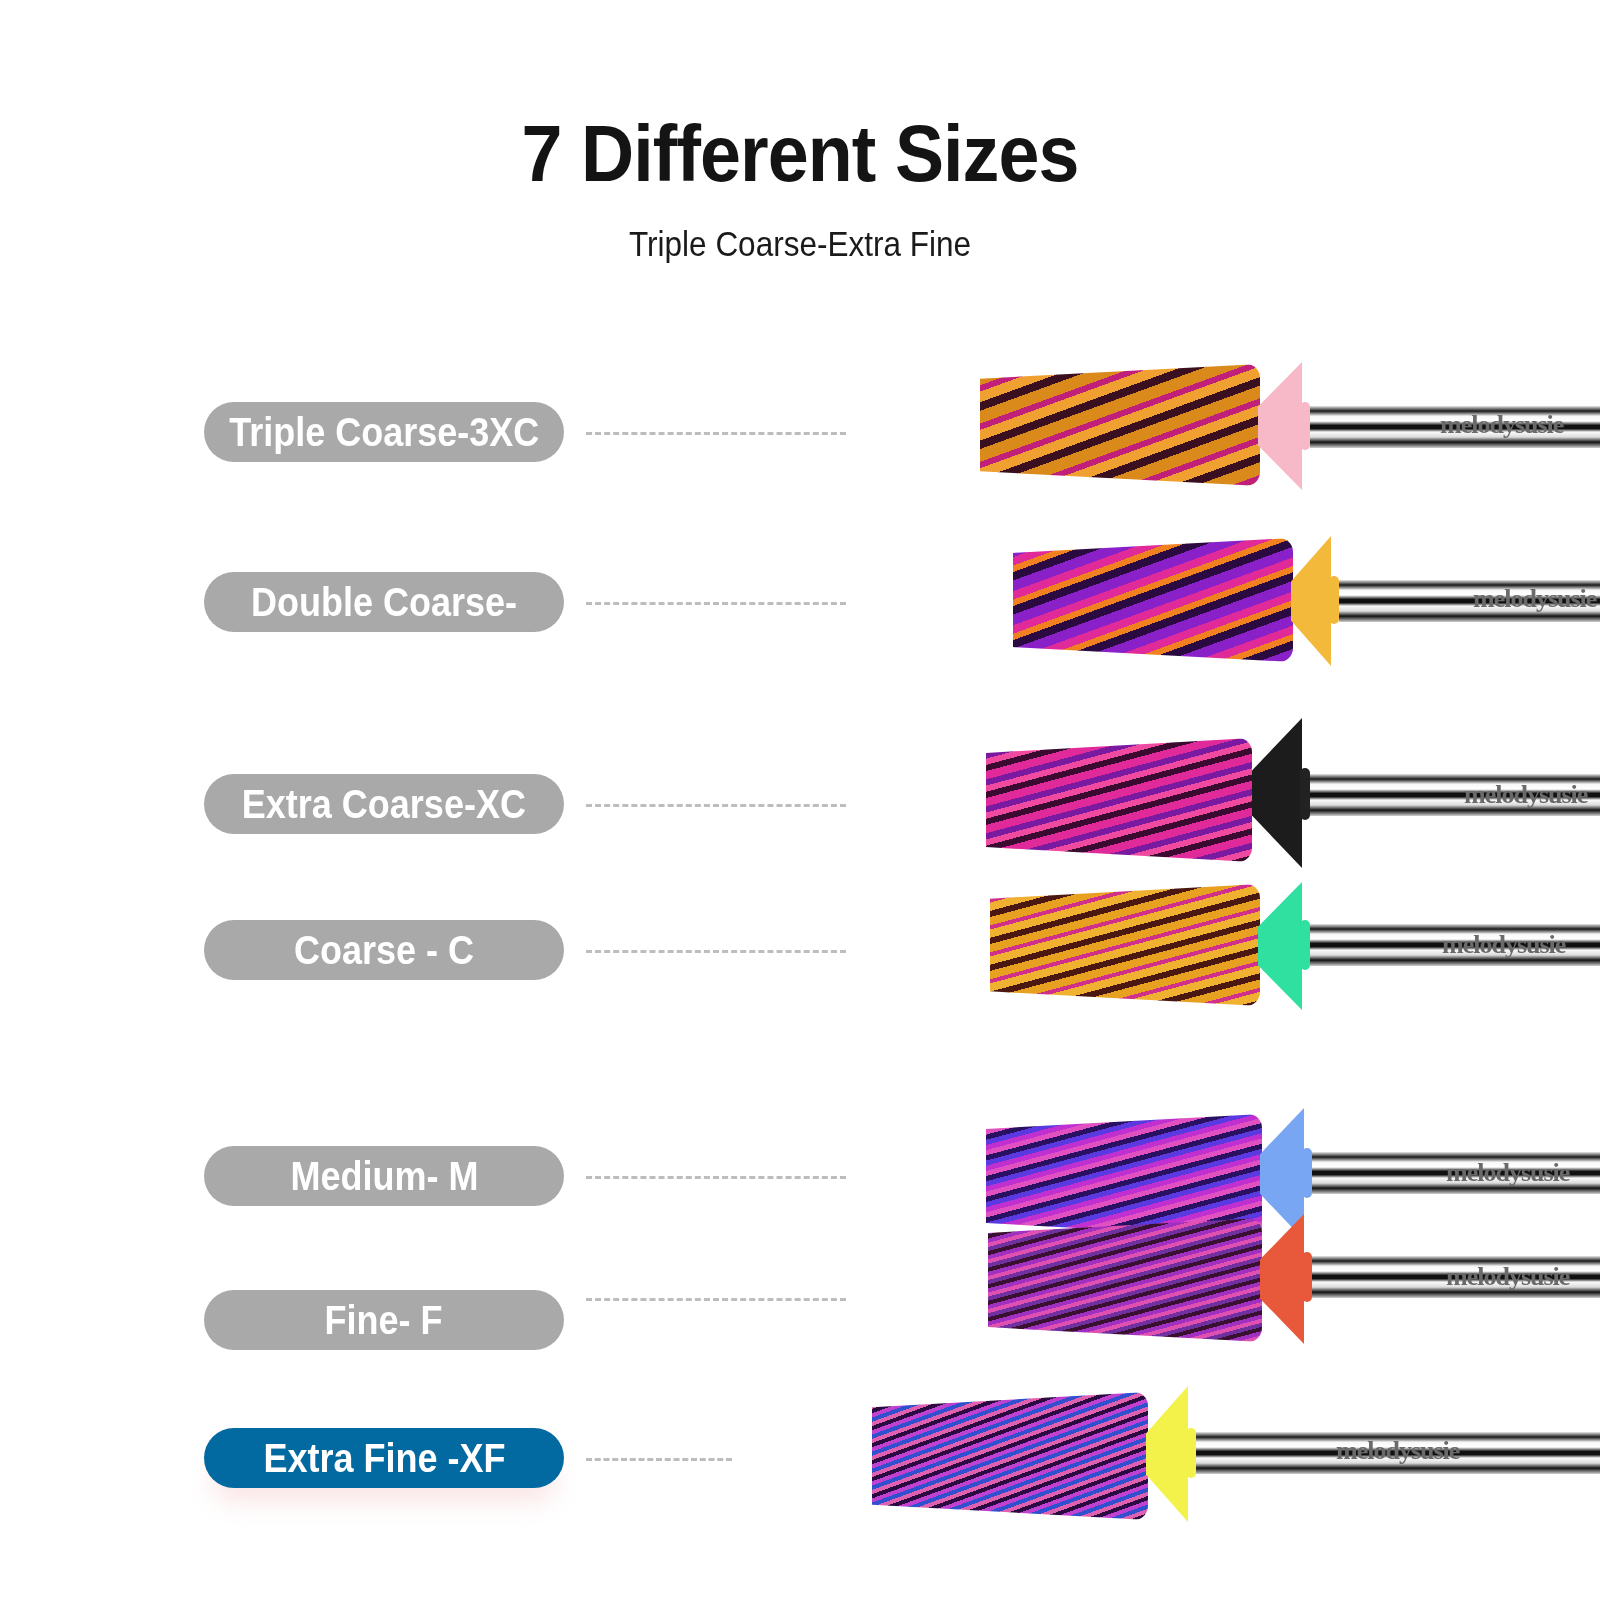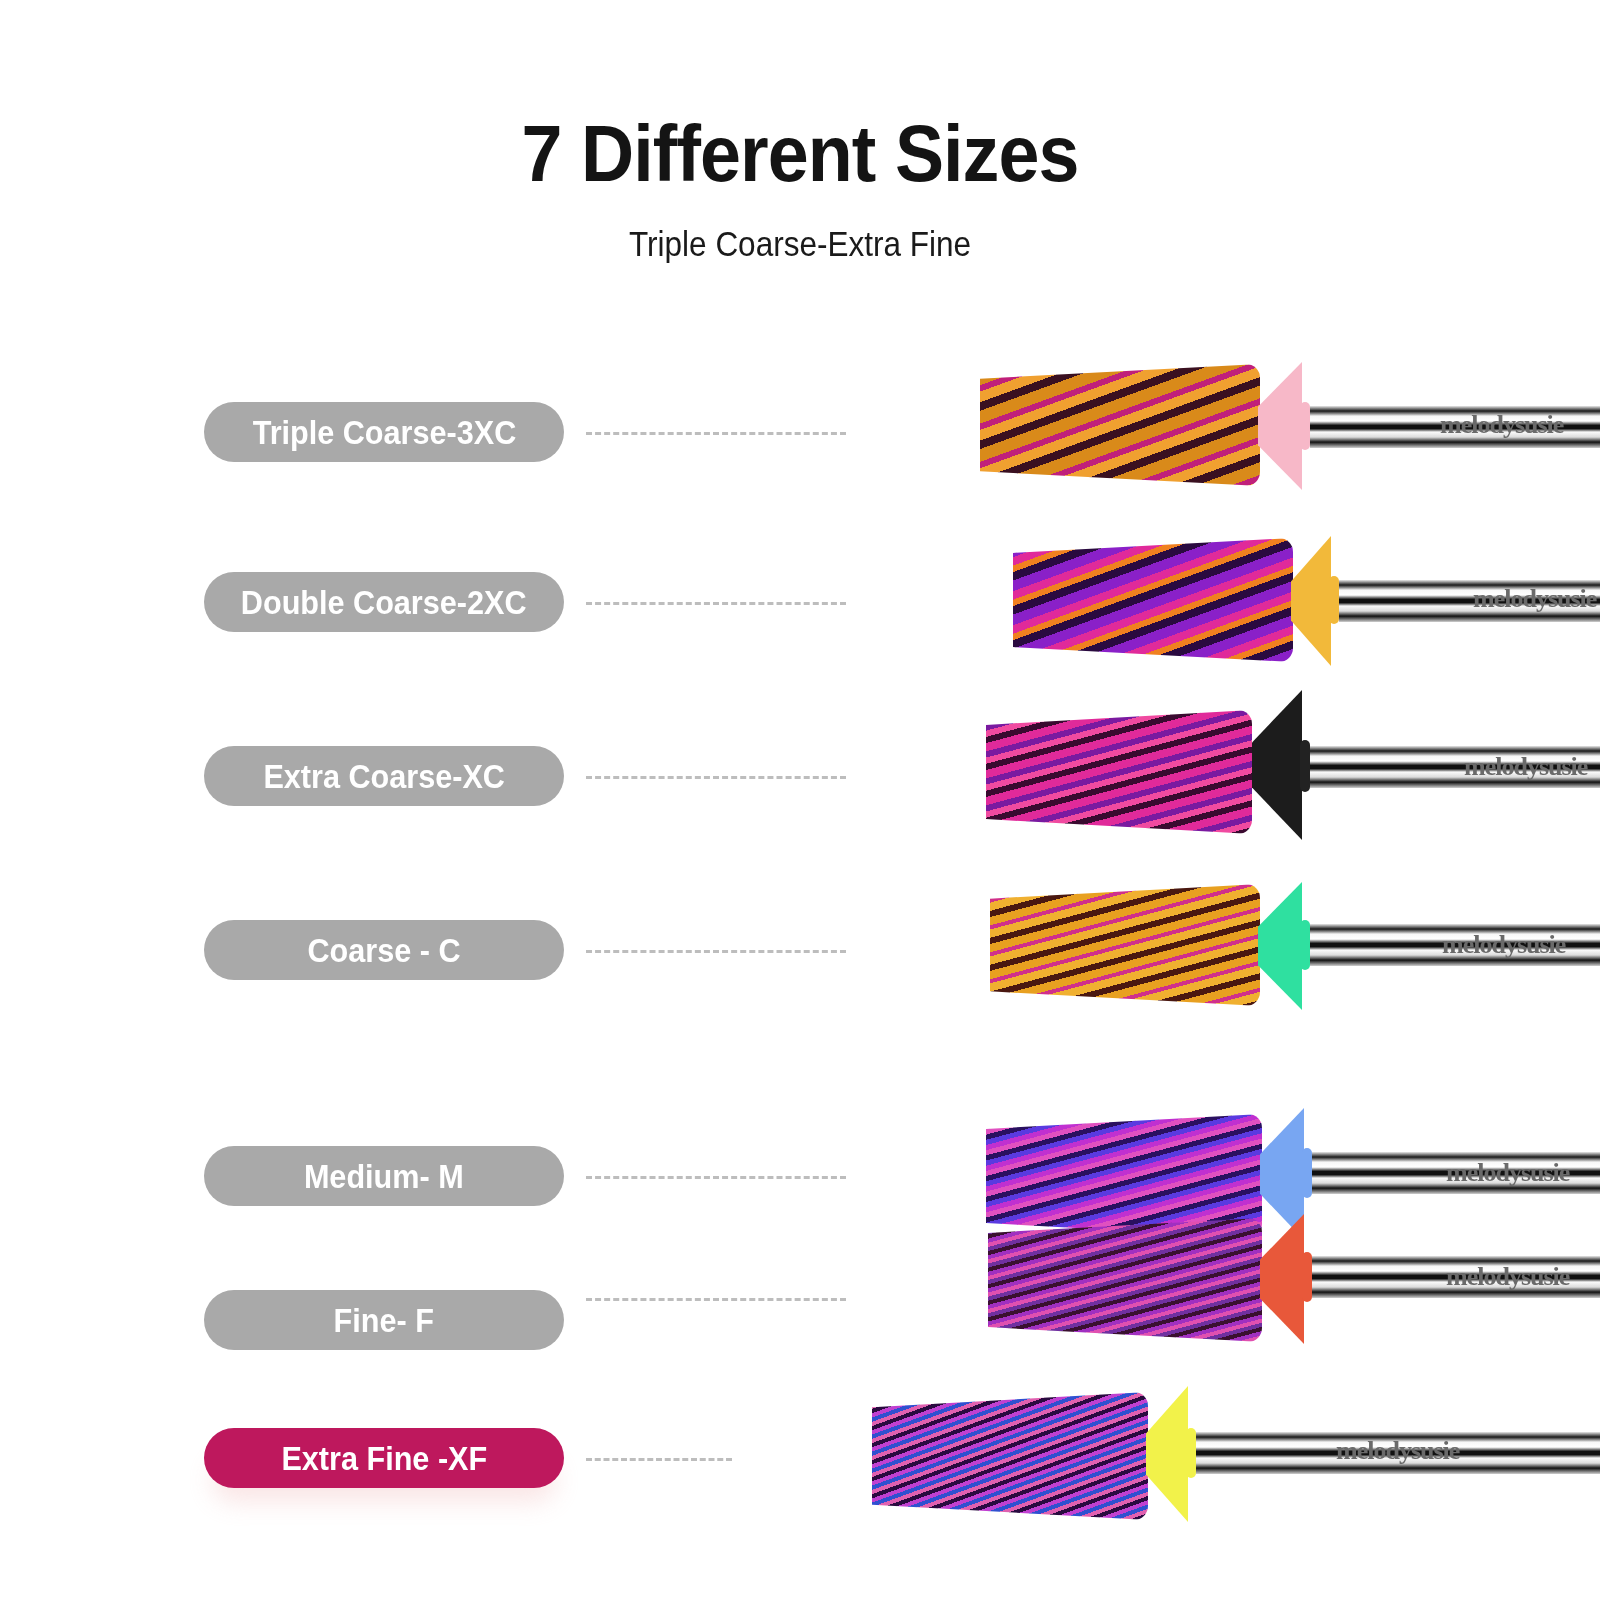--- a/index.html
+++ b/index.html
@@ -1,22 +1,22 @@
 <!DOCTYPE html>
 <html><head>
   <meta charset="utf-8">
   <style>
     html, body { margin:0; padding:0; background:#ffffff; }
     body { width:1600px; height:1600px; position:relative; overflow:hidden; font-family:"Liberation Sans", "DejaVu Sans", sans-serif; }
     .title { position:absolute; top:108px; left:0; width:1600px; text-align:center; font-size:80px; font-weight:700; color:#141414; letter-spacing:-1px; transform:scaleX(0.92); transform-origin:center; }
     .subtitle { position:absolute; top:224px; left:0; width:1600px; text-align:center; font-size:35px; color:#1a1a1a; transform:scaleX(0.9); transform-origin:center; }
     .row { position:absolute; left:0; width:1600px; height:120px; }
-    .pill { position:absolute; left:204px; width:360px; height:60px; border-radius:30px; background:#a9a9a9; color:#fff; font-weight:700; font-size:34px; line-height:60px; text-align:center; }
+    .pill { position:absolute; left:204px; width:360px; height:60px; border-radius:30px; background:#a9a9a9; color:#fff; font-weight:700; font-size:40px; line-height:60px; text-align:center; }
     .pill span { display:inline-block; transform:scaleX(0.9); }
-    .pill.active { background:#be185d; box-shadow:0 22px 24px -8px rgba(245,200,200,0.45); }
+    .pill.active { background:#0369a1; box-shadow:0 22px 24px -8px rgba(245,200,200,0.45); }
     .dash { position:absolute; left:586px; height:0; border-top:3px dashed #bdbdbd; }
     .bit { position:absolute; }
     .burr { position:absolute; border-radius:10px 14px 14px 10px; clip-path:polygon(0 12%, 100% 0, 100% 100%, 0 88%); }
     .collar { position:absolute; clip-path:polygon(0 35%, 100% 0, 100% 100%, 0 65%); }
     .ring { position:absolute; width:10px; border-radius:5px; }
     .shank { position:absolute; height:42px; background:linear-gradient(#e8e8e8 0%, #1a1a1a 12%, #f8f8f8 24%, #ffffff 36%, #111 46%, #111 54%, #fafafa 62%, #dcdcdc 74%, #111 86%, #d0d0d0 100%); }
     .brand { position:absolute; font-family:"Liberation Serif", serif; font-size:26px; color:#6a6a6a; font-weight:700; letter-spacing:-1px; white-space:nowrap; }
   </style>
 </head>
 <body>
@@ -41,21 +41,21 @@
   <div class="dash" style="top:60px; width:260px;"></div>
   <div class="bit">
     <div class="burr" style="left:986px; top:-4px; width:280px; height:124px; background:repeating-linear-gradient(160deg,#2a0a40 0 8px,#8a20c8 8px 18px,#e02a9a 18px 26px,#f08020 26px 32px);"></div>
     <div class="collar" style="left:1264px; top:-6px; width:40px; height:130px; background:#f2b93a;"></div>
     <div class="ring" style="left:1302px; top:34px; height:48px; background:#f2b93a;"></div>
     <div class="shank" style="left:1312px; top:38px; width:300px;"></div>
     <div class="brand" style="left:1446px; top:42px;">melodysusie</div>
   </div>
 </div>
 
-<div class="row" style="top:716px;">
+<div class="row" style="top:744px;">
   <div class="pill" style="top:30px;"><span>Extra Coarse-XC</span></div>
   <div class="dash" style="top:60px; width:260px;"></div>
   <div class="bit">
     <div class="burr" style="left:986px; top:-6px; width:266px; height:124px; background:repeating-linear-gradient(165deg,#3a0a30 0 6px,#e02a9a 6px 14px,#7a1aa0 14px 20px,#f04aa0 20px 26px);"></div>
     <div class="collar" style="left:1252px; top:-26px; width:50px; height:150px; background:#1c1c1c;"></div>
     <div class="ring" style="left:1300px; top:24px; height:52px; background:#222;"></div>
     <div class="shank" style="left:1310px; top:30px; width:300px;"></div>
     <div class="brand" style="left:1464px; top:36px;">melodysusie</div>
   </div>
 </div>

